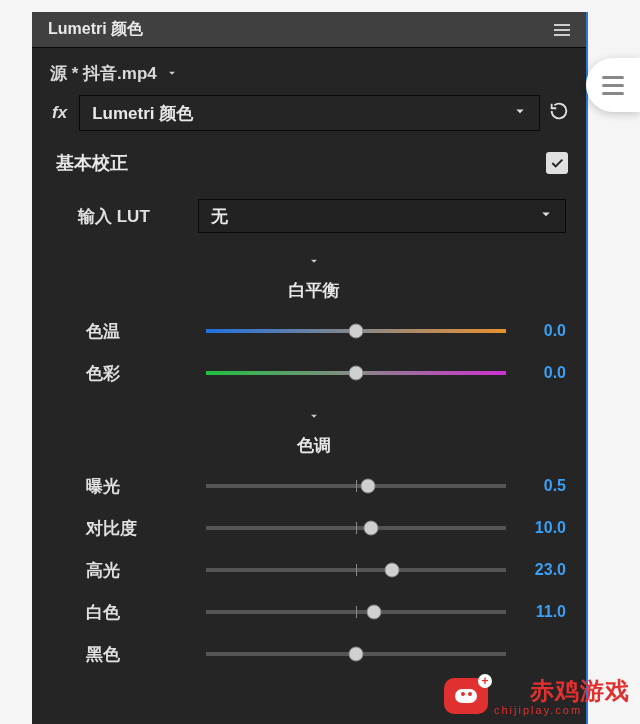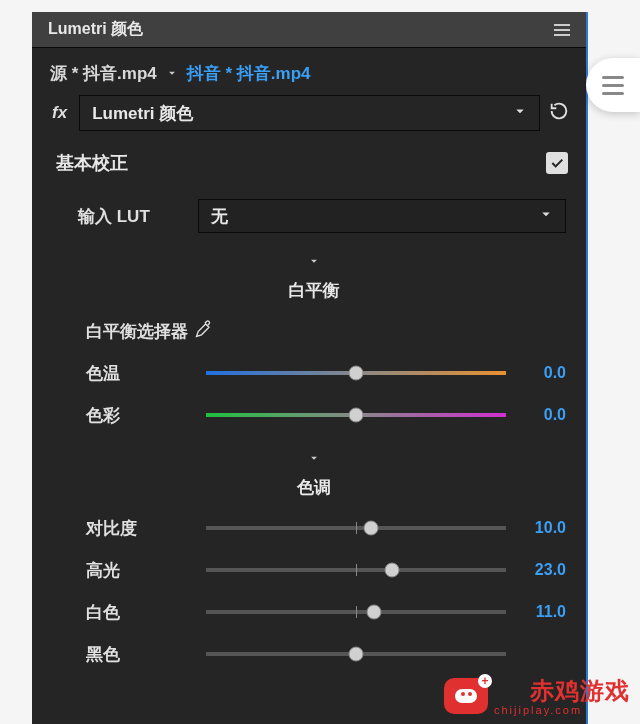--- a/index.html
+++ b/index.html
@@ -134,21 +134,20 @@
 
   <div class="body">
 
     <div class="clip-row">
       <span class="source-clip">源 * 抖音.mp4</span>
       <span class="chev-down-small">
         <svg viewBox="0 0 24 24">
             <path d="M7 10l5 5 5-5z"></path>
           </svg>
       </span>
-      <span class="seq-clip">抖音 * 抖音.mp4</span>
     </div>
 
     <div class="effect-row">
       <span class="fx-badge">fx</span>
       <div class="effect-select">
         <span>Lumetri 颜色</span>
         <span class="chev-down">
           <svg viewBox="0 0 24 24">
               <path d="M7 10l5 5 5-5z"></path>
             </svg>
@@ -184,28 +183,20 @@
 
     <div class="subgroup-head">
       <span class="disclosure">
         <svg viewBox="0 0 24 24">
             <path d="M7 10l5 5 5-5z"></path>
           </svg>
       </span>
       <span>白平衡</span>
     </div>
 
-    <div class="sub-row">
-      <span class="sub-label" style="width:auto">白平衡选择器</span>
-      <span class="eyedropper" style="margin-left:6px">
-        <svg viewBox="0 0 24 24">
-            <path d="M3 21l2-6 9-9 4 4-9 9-6 2zM13 5l2-2a2 2 0 0 1 3 3l-2 2" fill="none" stroke-width="1.6"></path>
-          </svg>
-      </span>
-    </div>
 
     <div class="sub-row">
       <span class="sub-label">色温</span>
       <div class="slider-wrap">
         <div class="slider-track">
           <div class="track-grad-temp"></div>
           <div class="thumb" style="left:50%"></div>
         </div>
         <span class="value">0.0</span>
       </div>
@@ -224,20 +215,31 @@
 
     <div class="subgroup-head">
       <span class="disclosure">
         <svg viewBox="0 0 24 24">
             <path d="M7 10l5 5 5-5z"></path>
           </svg>
       </span>
       <span>色调</span>
     </div>
 
+    <div class="sub-row">
+      <span class="sub-label">曝光</span>
+      <div class="slider-wrap">
+        <div class="slider-track">
+          <div class="track-plain"></div>
+            <div class="tick-center"></div>
+          <div class="thumb" style="left:54%"></div>
+        </div>
+        <span class="value">0.5</span>
+      </div>
+    </div>
 
     <div class="sub-row">
       <span class="sub-label">对比度</span>
       <div class="slider-wrap">
         <div class="slider-track">
           <div class="track-plain"></div>
             <div class="tick-center"></div>
           <div class="thumb" style="left:55%"></div>
         </div>
         <span class="value">10.0</span>

